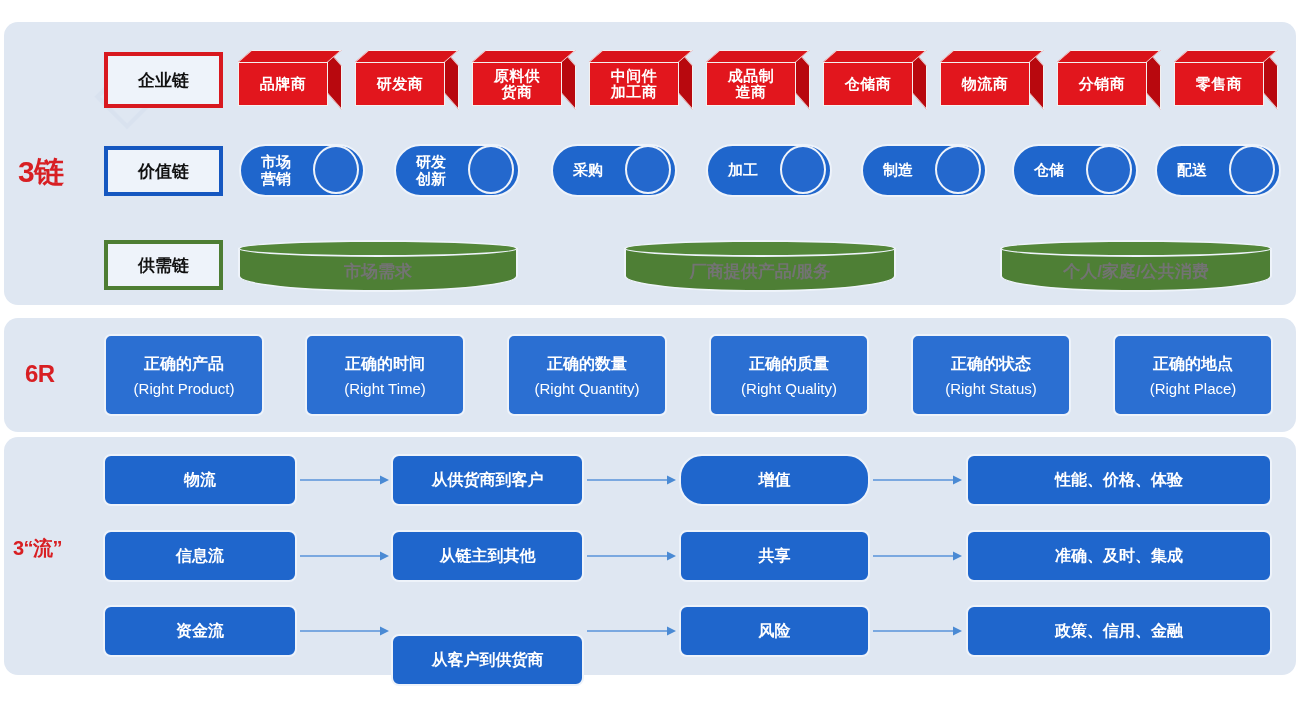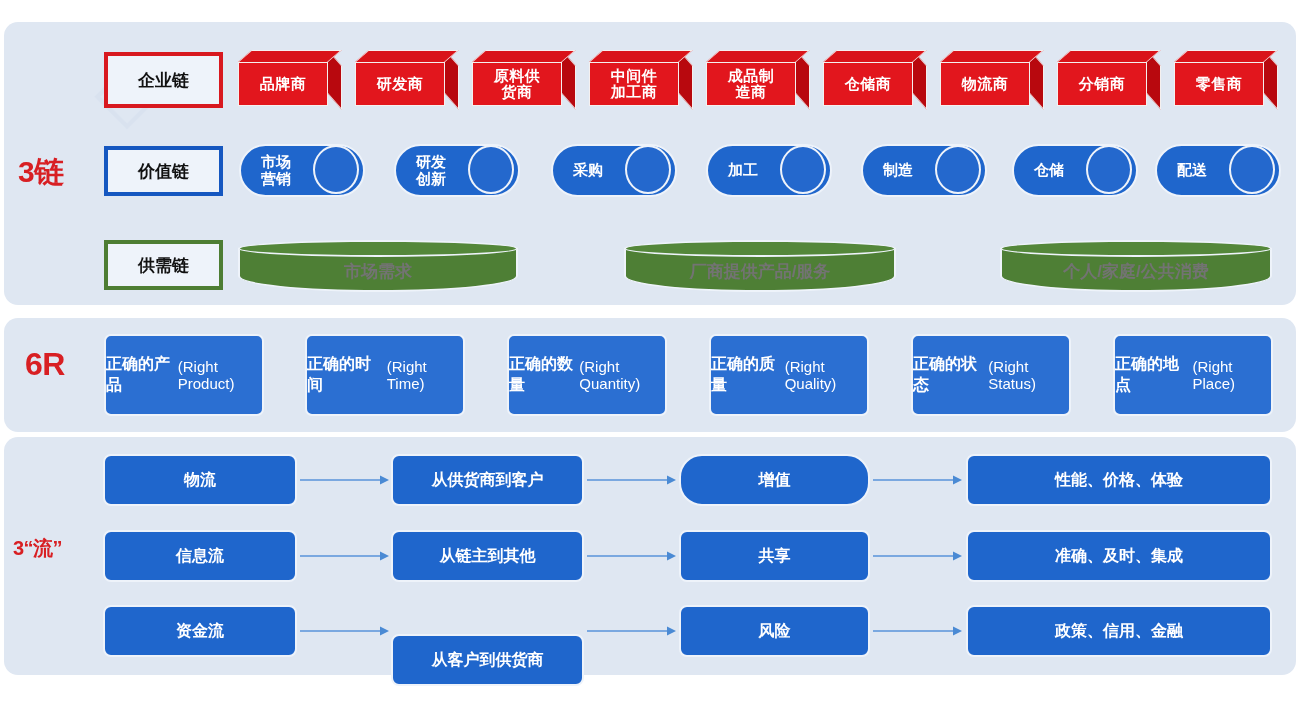--- a/index.html
+++ b/index.html
@@ -35,21 +35,21 @@
 
   
   .sec-label {
     position: absolute;
     color: #d81f23;
     font-weight: 700;
     letter-spacing: -.5px;
     white-space: nowrap;
   }
   #label-3chain { left: 18px; top: 152px; font-size: 30px; }
-  #label-6r     { left: 25px; top: 346px; font-size: 32px; }
+  #label-6r     { left: 25px; top: 360px; font-size: 24px; }
   #label-3flow  { left: 13px; top: 535px; font-size: 20px; }
 
   
   .tag {
     position: absolute;
     background: #eef3fa;
     display: flex; align-items: center; justify-content: center;
     font-size: 17px; font-weight: 700; color: #111;
     box-shadow: 0 0 0 3px #eef3fa inset;
   }
@@ -143,21 +143,21 @@
     text-align: center;
   }
 
   
   .r-card {
     position: absolute;
     top: 334px; width: 160px; height: 82px;
     background: #2b6fd2;
     border: 2px solid #eef3fa;
     border-radius: 7px;
-    display: flex; flex-direction: row;
+    display: flex; flex-direction: column;
     align-items: center; justify-content: center;
     color: #fff; gap: 5px;
   }
   .r-card .cn { font-size: 16px; font-weight: 700; }
   .r-card .en { font-size: 15px; font-weight: 400; }
 
   
   .f-box {
     position: absolute;
     height: 52px;

